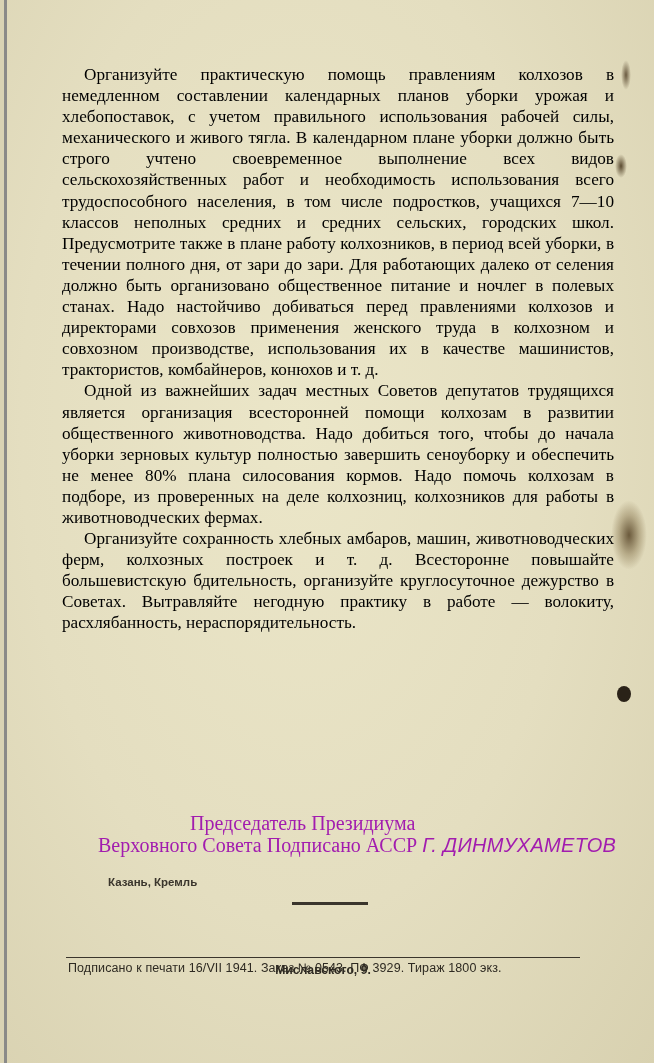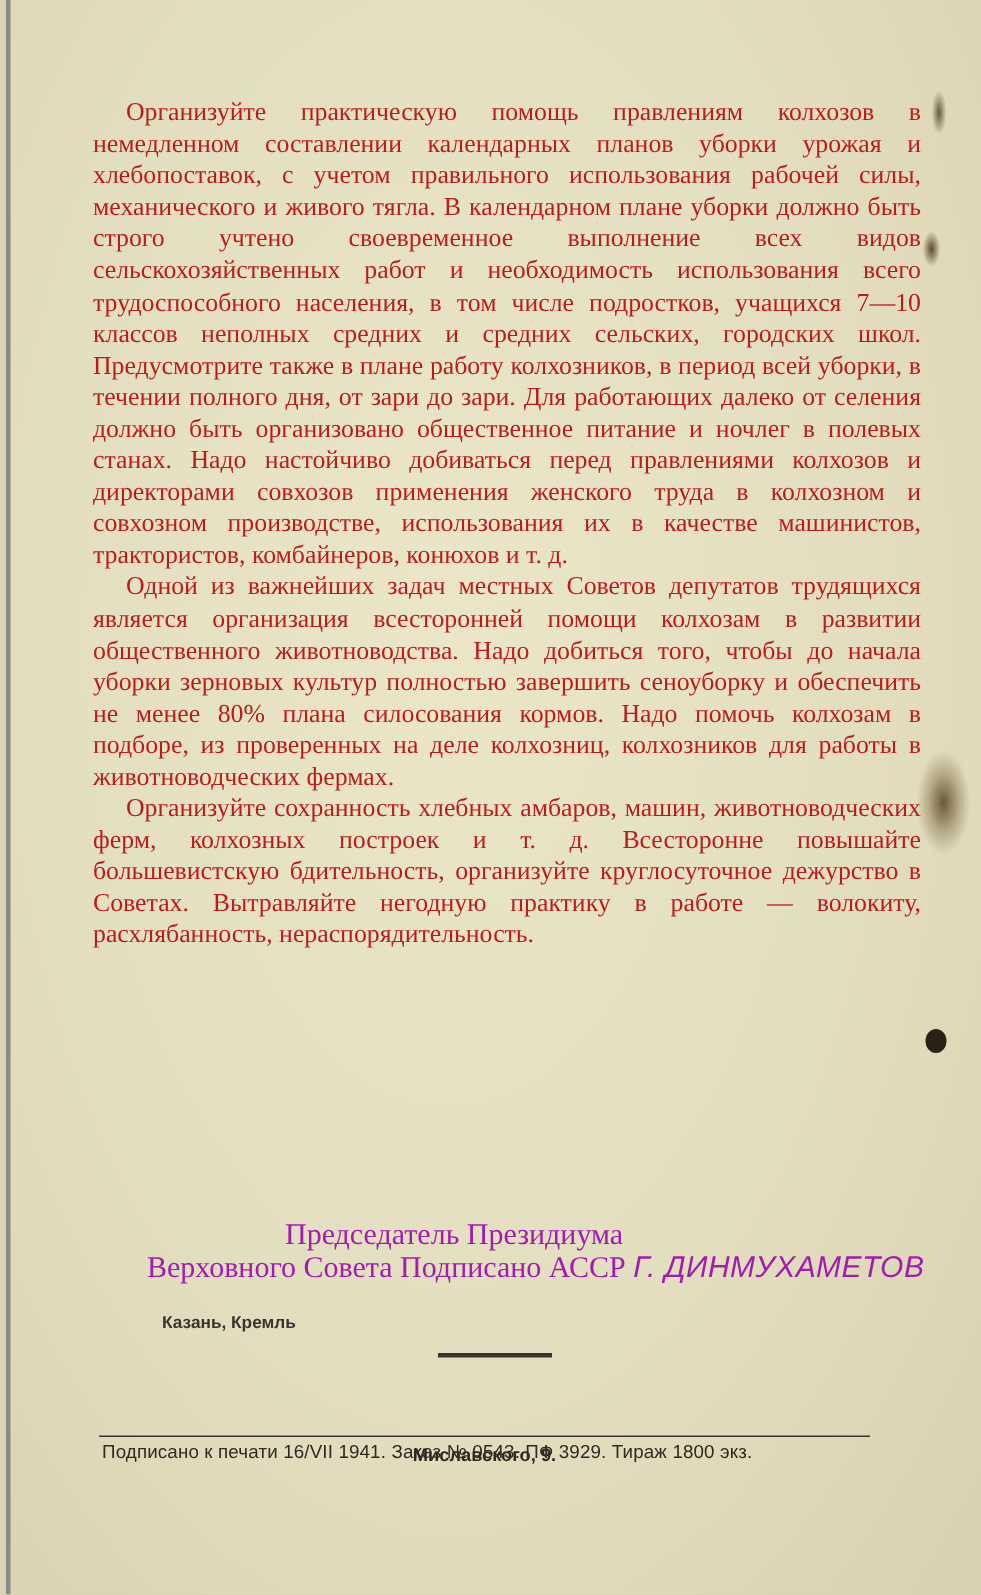--- a/index.html
+++ b/index.html
@@ -10,21 +10,21 @@
     }
     .page {
       position: absolute; left: 4px; top: 0; width: 650px; height: 1063px;
       background: radial-gradient(ellipse at 45% 40%, #ebe6c8 0%, #e4dec0 55%, #d8d1b0 100%);
       border-left: 3px solid #8a8a88;
     }
     .body-text {
       position: absolute; left: 62px; top: 64px; width: 552px;
       font-family: "Liberation Serif", serif;
       font-size: 17.2px; line-height: 21.1px;
-      color: #b91c1c;
+      color: #000000;
       text-align: justify;
     }
     .para { margin: 0; text-indent: 22px; }
     .signature { position: absolute; left: 0; width: 654px; font-family: "Liberation Serif", serif; font-size: 20px; color: #a21caf; }
     .sig-line1 { top: 812px; left: 190px; width: 300px; }
     .sig-line2 { top: 834px; left: 98px; width: 520px; white-space: nowrap; }
     .sig-name { font-style: italic; font-family: Liberation Sans, sans-serif; letter-spacing: 0.3px; }
     .place { position: absolute; top: 876px; left: 68px; font-family: "Liberation Sans", sans-serif; font-size: 11.5px; font-weight: bold; color: #3a352c; padding-left: 40px; }
     .divider-short { position: absolute; top: 902px; left: 292px; width: 76px; height: 3px; background: #3a352c; }
     .imprint { position: absolute; left: 68px; width: 510px; font-family: "Liberation Sans", sans-serif; color: #2e2a22; }

